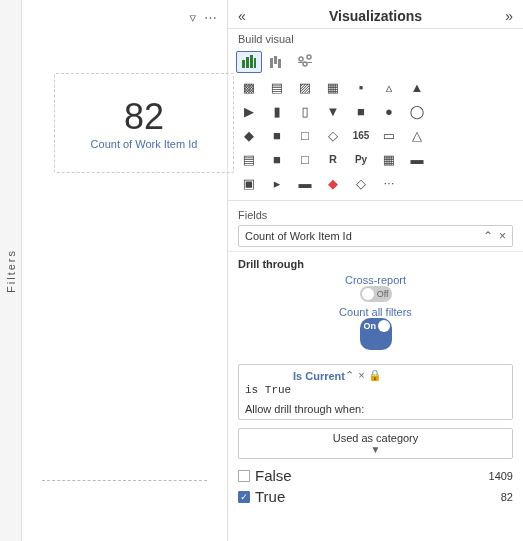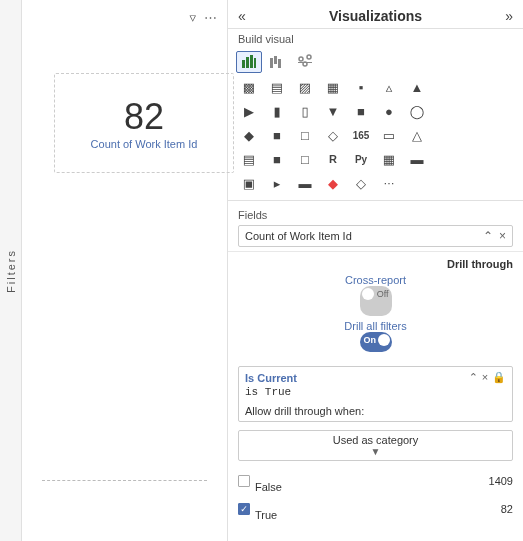--- a/index.html
+++ b/index.html
@@ -183,61 +183,60 @@
     .drill-section {
       padding: 6px 10px;
       border-top: 1px solid #e8e8e8;
     }
 
     .drill-title {
       font-size: 11px;
       color: #333;
       font-weight: 600;
       margin-bottom: 4px;
-      text-align: right;
     }
 
     .drill-row {
       display: flex;
       align-items: center;
       justify-content: flex-end;
       margin-bottom: 4px;
       flex-direction: column;
     }
 
     .drill-row-label {
       font-size: 11px;
       color: #4c6faf;
     }
 
     .toggle-off {
       background: #ccc;
       border-radius: 10px;
       width: 32px;
-      height: 30px;
+      height: 16px;
       position: relative;
       cursor: pointer;
     }
 
     .toggle-off::after {
       content: '';
       position: absolute;
       width: 12px;
       height: 12px;
       background: white;
       border-radius: 50%;
       top: 2px;
       left: 2px;
     }
 
     .toggle-on {
       background: #4c6faf;
       border-radius: 10px;
       width: 32px;
-      height: 20px;
+      height: 32px;
       position: relative;
       cursor: pointer;
     }
 
     .toggle-on::after {
       content: '';
       position: absolute;
       width: 12px;
       height: 12px;
       background: white;
@@ -258,21 +257,21 @@
     .filter-box {
       margin: 4px 10px;
       border: 1px solid #ccc;
       border-radius: 2px;
       padding: 4px 6px;
     }
 
     .filter-box-header {
       display: flex;
       align-items: center;
-      justify-content: space-between;
+      margin-left: 48px;
     }
 
     .filter-box-title {
       font-size: 11px;
       color: #4c6faf;
       font-weight: 600;
     }
 
     .filter-box-icons {
       display: flex;
@@ -344,23 +343,22 @@
       cursor: pointer;
     }
 
     .checkbox.checked {
       background: #4c6faf;
       border-color: #4c6faf;
       color: white;
     }
 
     .checkbox-label {
-      font-size: 11px;
-      color: #333;
-      margin-top: 12px;
+      font-size: 15px;
+      color: #333;
     }
 
     .checkbox-count {
       font-size: 11px;
       color: #333;
     }
   </style>
 </head>
 <body>
 
@@ -484,21 +482,21 @@
     <div class="drill-title">Drill through</div>
 
     <div class="drill-row">
       <span class="drill-row-label">Cross-report</span>
       <div class="toggle-off" style="position:relative;">
         <span class="toggle-off-text" style="font-size:9px; color:#666; position:absolute; right:3px; top:3px;">Off</span>
       </div>
     </div>
 
     <div class="drill-row">
-      <span class="drill-row-label">Drill all filters</span>
+      <span class="drill-row-label">Count all filters</span>
       <div class="toggle-on" style="position:relative;">
         <span style="font-size:9px; color:white; position:absolute; left:4px; top:3px; font-weight:600;">On</span>
       </div>
     </div>
   </div>
 
   <div class="filter-box">
     <div class="filter-box-header">
       <span class="filter-box-title">Is Current</span>
       <div class="filter-box-icons">

